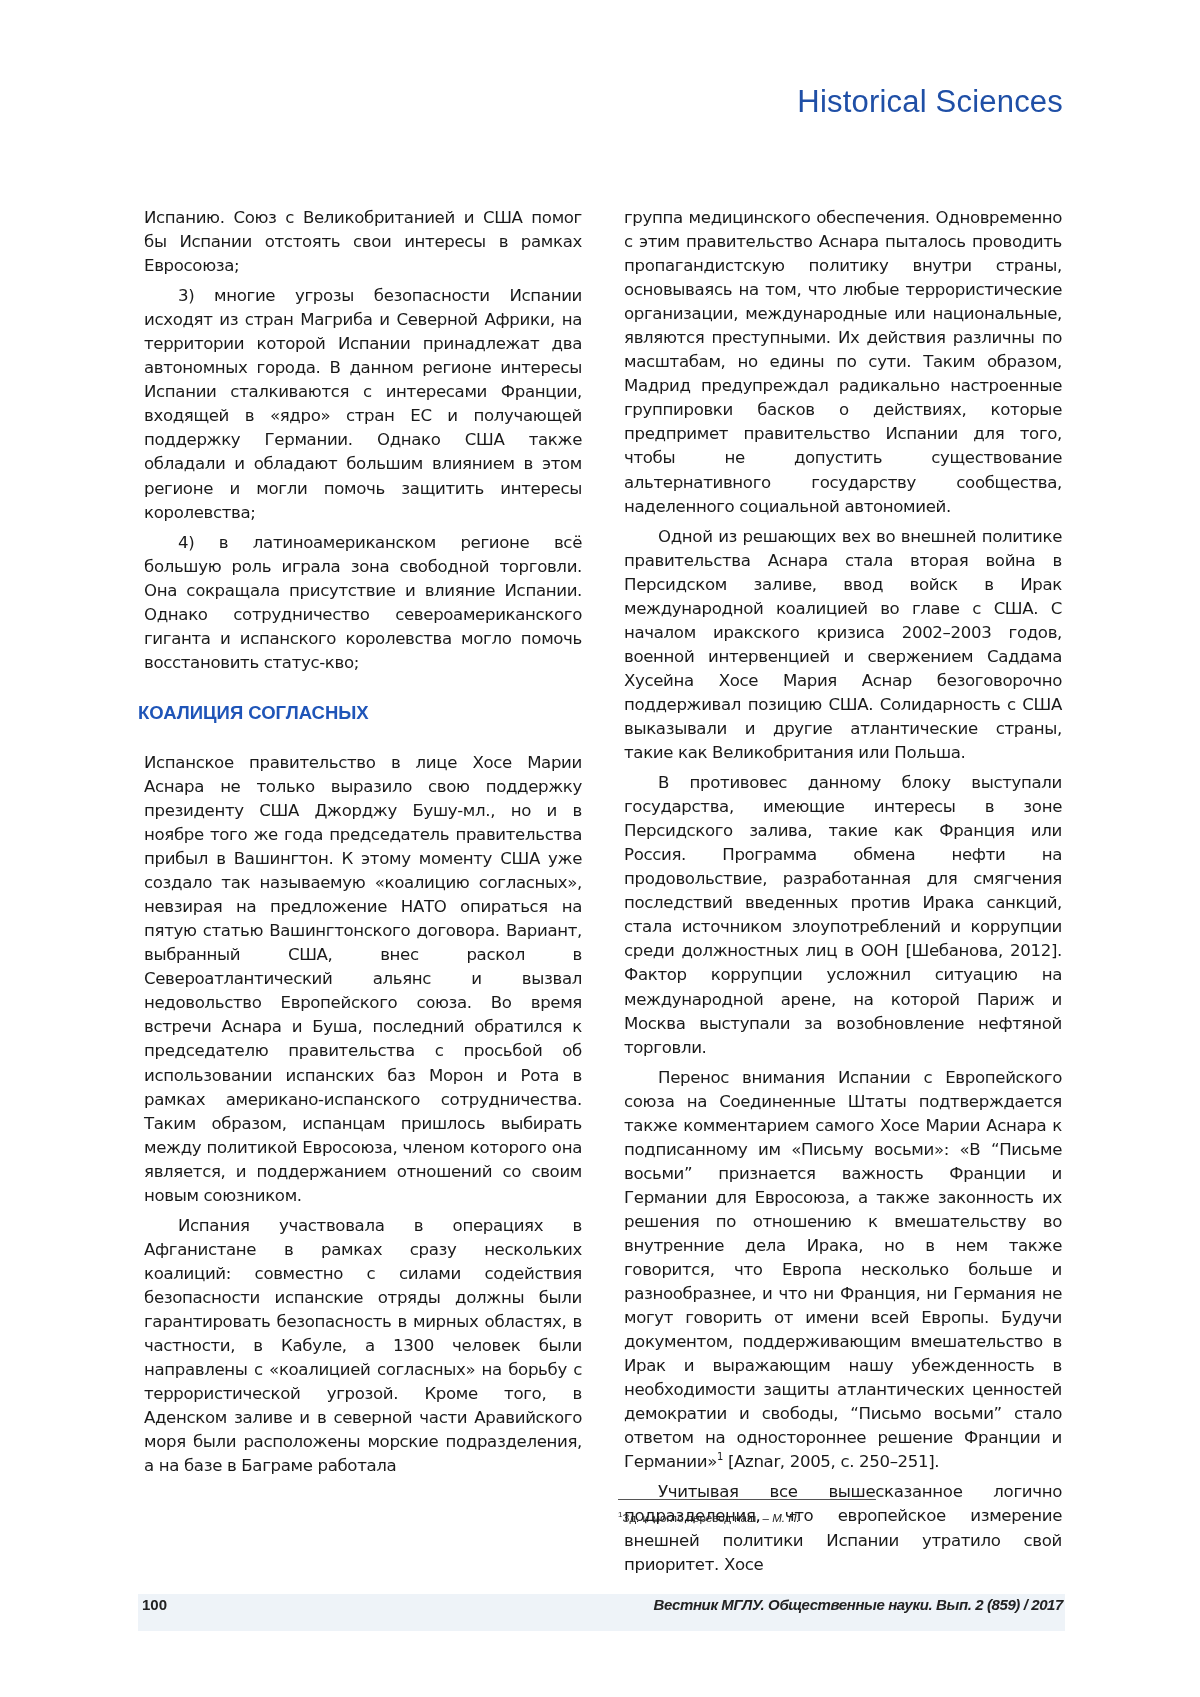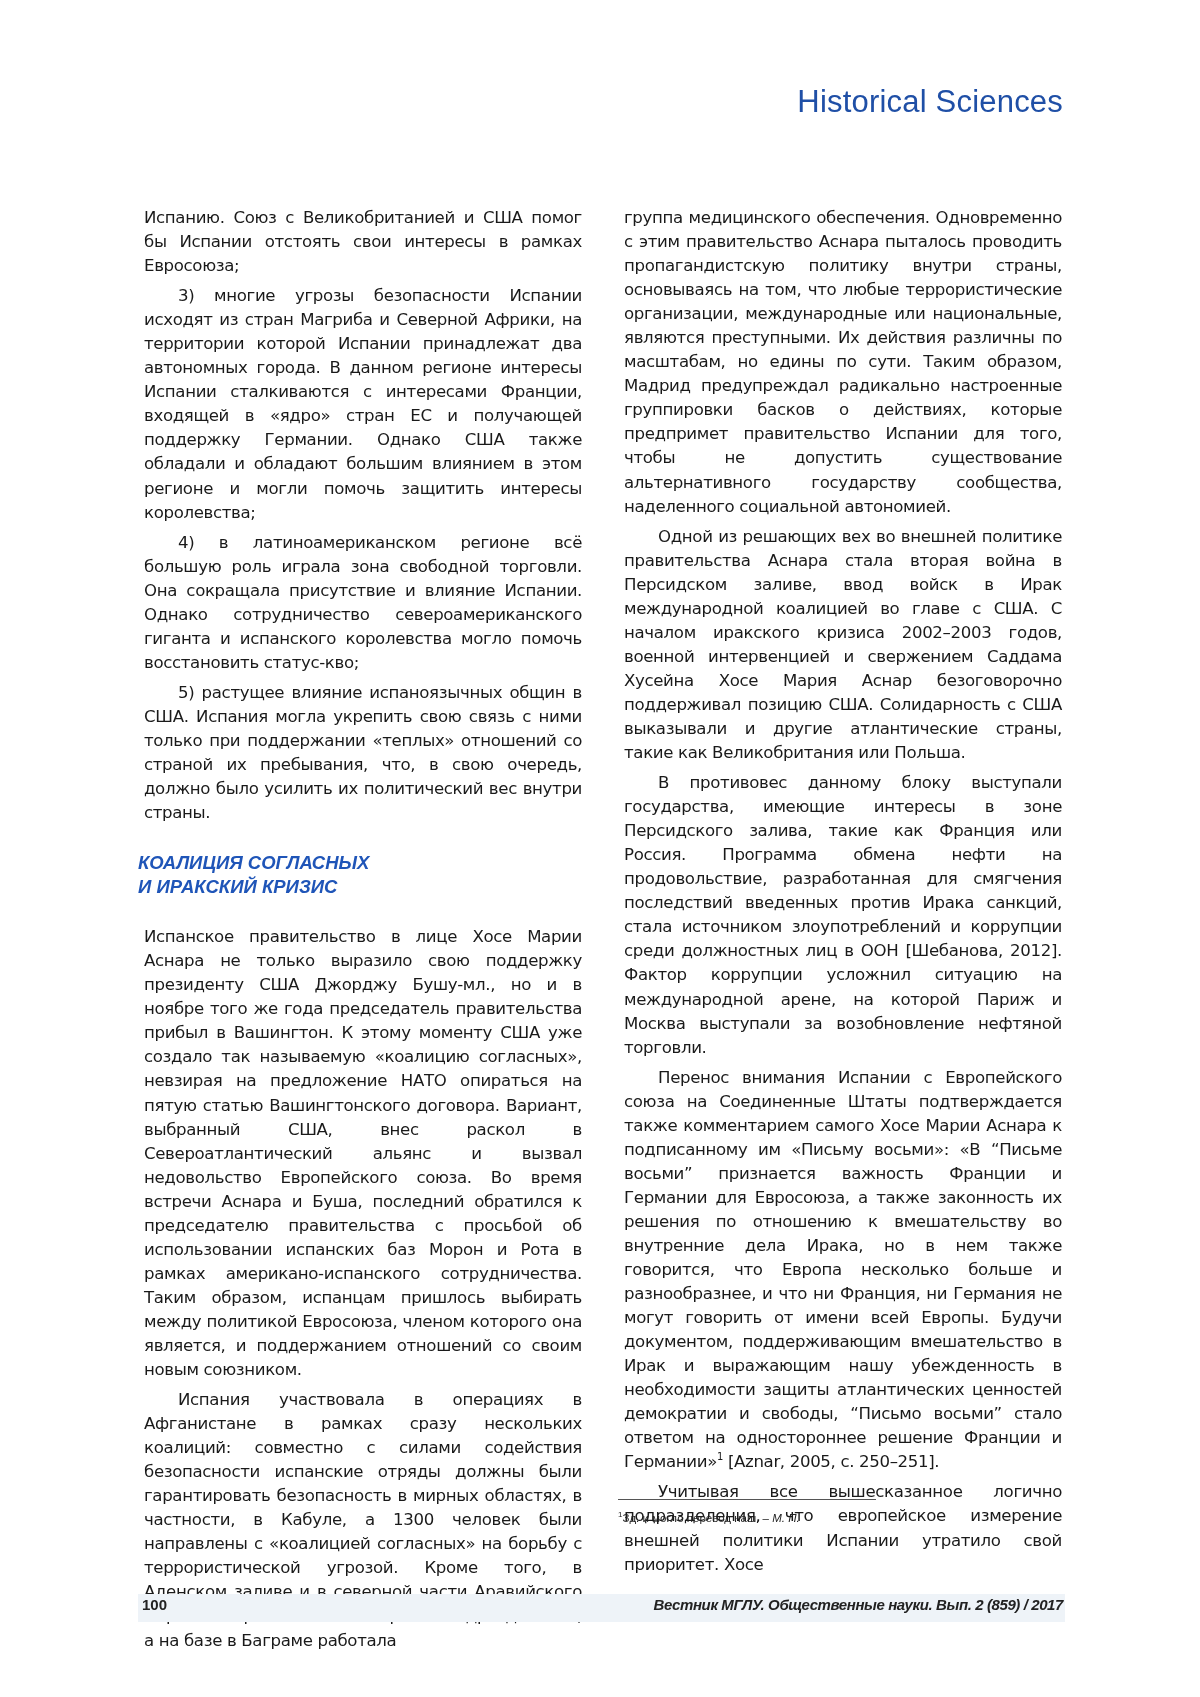--- a/index.html
+++ b/index.html
@@ -8,44 +8,42 @@
   .running-head { position: absolute; right: 137px; top: 84px; font-family: "Liberation Sans", sans-serif;
                   font-size: 31px; color: #1f4fa6; letter-spacing: 0.2px; }
   .col { position: absolute; top: 200px; width: 450px; font-size: 16.6px; line-height: 24.05px;
          text-align: justify; font-family: "DejaVu Sans", sans-serif; letter-spacing: -0.35px; }
   .col-left { left: 138px; }
   .col-right { left: 618px; }
   .col p { margin: 6px; }
   .col p.ind { text-indent: 34px; }
   .col p.first { text-indent: 0; }
   .heading { color: #1f55b8; font-weight: bold; font-family: "Liberation Sans", sans-serif;
-             font-size: 18.5px; line-height: 24px; margin: 26px 0 26px 0; text-align: left; letter-spacing: 0; font-style: italic; }
+             font-size: 18.5px; line-height: 24px; margin: 26px 0 26px 0; text-align: left; letter-spacing: 0; }
   .fn-rule { position: absolute; left: 618px; top: 1499px; width: 258px; height: 1px; background: #555; }
   .footnote { position: absolute; left: 618px; top: 1510px; font-size: 11.5px; font-family: "Liberation Sans", sans-serif; color: #222; }
   .footnote sup { font-size: 8px; vertical-align: super; }
   .footnote i { font-style: italic; }
-  .footer { position: absolute; left: 138px; top: 1594px; width: 927px; height: 28px; background: #eef3f8;
+  .footer { position: absolute; left: 138px; top: 1594px; width: 927px; height: 37px; background: #eef3f8;
             font-family: "Liberation Sans", sans-serif; font-size: 15px; line-height: 22px; text-align: center; }
   .footer .page-num { position: absolute; left: 4px; top: 0; font-weight: bold; color: #222; }
   .footer .journal { position: absolute; right: 2px; top: 0; font-style: italic; font-weight: bold; color: #222; letter-spacing: -0.4px; }
   sup.fnref { font-size: 10px; vertical-align: super; line-height: 0; }
 </style>
 </head>
 <body>
 
 <div class="running-head">Historical Sciences</div>
 
 <div class="col col-left">
   <p class="first">Испанию. Союз с Великобританией и США помог бы Испании отстоять свои интересы в рамках Евросоюза;</p>
   <p class="ind">3) многие угрозы безопасности Испании исходят из стран Магриба и Северной Африки, на территории которой Испании принадлежат два автономных города. В данном регионе интересы Испании сталкиваются с интересами Франции, входящей в «ядро» стран ЕС и получающей поддержку Германии. Однако США также обладали и обладают большим влиянием в этом регионе и могли помочь защитить интересы королевства;</p>
   <p class="ind">4) в латиноамериканском регионе всё большую роль играла зона свободной торговли. Она сокращала присутствие и влияние Испании. Однако сотрудничество североамериканского гиганта и испанского королевства могло помочь восстановить статус-кво;</p>
-  <p class="ind">5) растущее влияние испаноязычных общин в США. Испания могла укрепить свою связь с ними только при поддержании «теплых» отношений со страной их пребывания, что, в свою очередь, должно было усилить их политический вес внутри страны.</p>
   <div class="heading">
     <div>КОАЛИЦИЯ СОГЛАСНЫХ</div>
-    <div>И ИРАКСКИЙ КРИЗИС</div>
   </div>
   <p class="first">Испанское правительство в лице Хосе Марии Аснара не только выразило свою поддержку президенту США Джорджу Бушу-мл., но и в ноябре того же года председатель правительства прибыл в Вашингтон. К этому моменту США уже создало так называемую «коалицию согласных», невзирая на предложение НАТО опираться на пятую статью Вашингтонского договора. Вариант, выбранный США, внес раскол в Североатлантический альянс и вызвал недовольство Европейского союза. Во время встречи Аснара и Буша, последний обратился к председателю правительства с просьбой об использовании испанских баз Морон и Рота в рамках американо-испанского сотрудничества. Таким образом, испанцам пришлось выбирать между политикой Евросоюза, членом которого она является, и поддержанием отношений со своим новым союзником.</p>
   <p class="ind">Испания участвовала в операциях в Афганистане в рамках сразу нескольких коалиций: совместно с силами содействия безопасности испанские отряды должны были гарантировать безопасность в мирных областях, в частности, в Кабуле, а 1300 человек были направлены с «коалицией согласных» на борьбу с террористической угрозой. Кроме того, в Аденском заливе и в северной части Аравийского моря были расположены морские подразделения, а на базе в Баграме работала</p>
 </div>
 
 <div class="col col-right">
   <p class="first">группа медицинского обеспечения. Одновременно с этим правительство Аснара пыталось проводить пропагандистскую политику внутри страны, основываясь на том, что любые террористические организации, международные или национальные, являются преступными. Их действия различны по масштабам, но едины по сути. Таким образом, Мадрид предупреждал радикально настроенные группировки басков о действиях, которые предпримет правительство Испании для того, чтобы не допустить существование альтернативного государству сообщества, наделенного социальной автономией.</p>
   <p class="ind">Одной из решающих вех во внешней политике правительства Аснара стала вторая война в Персидском заливе, ввод войск в Ирак международной коалицией во главе с США. С началом иракского кризиса 2002–2003 годов, военной интервенцией и свержением Саддама Хусейна Хосе Мария Аснар безоговорочно поддерживал позицию США. Солидарность с США выказывали и другие атлантические страны, такие как Великобритания или Польша.</p>
   <p class="ind">В противовес данному блоку выступали государства, имеющие интересы в зоне Персидского залива, такие как Франция или Россия. Программа обмена нефти на продовольствие, разработанная для смягчения последствий введенных против Ирака санкций, стала источником злоупотреблений и коррупции среди должностных лиц в ООН [Шебанова, 2012]. Фактор коррупции усложнил ситуацию на международной арене, на которой Париж и Москва выступали за возобновление нефтяной торговли.</p>
   <p class="ind"><span>Перенос внимания Испании с Европейского союза на Соединенные Штаты подтверждается также комментарием самого Хосе Марии Аснара к подписанному им «Письму восьми»: «В “Письме восьми” признается важность Франции и Германии для Евросоюза, а также законность их решения по отношению к вмешательству во внутренние дела Ирака, но в нем также говорится, что Европа несколько больше и разнообразнее, и что ни Франция, ни Германия не могут говорить от имени всей Европы. Будучи документом, поддерживающим вмешательство в Ирак и выражающим нашу убежденность в необходимости защиты атлантических ценностей демократии и свободы, “Письмо восьми” стало ответом на одностороннее решение Франции и Германии»</span><sup class="fnref">1</sup><span> [Aznar, 2005, с. 250–251].</span></p>

